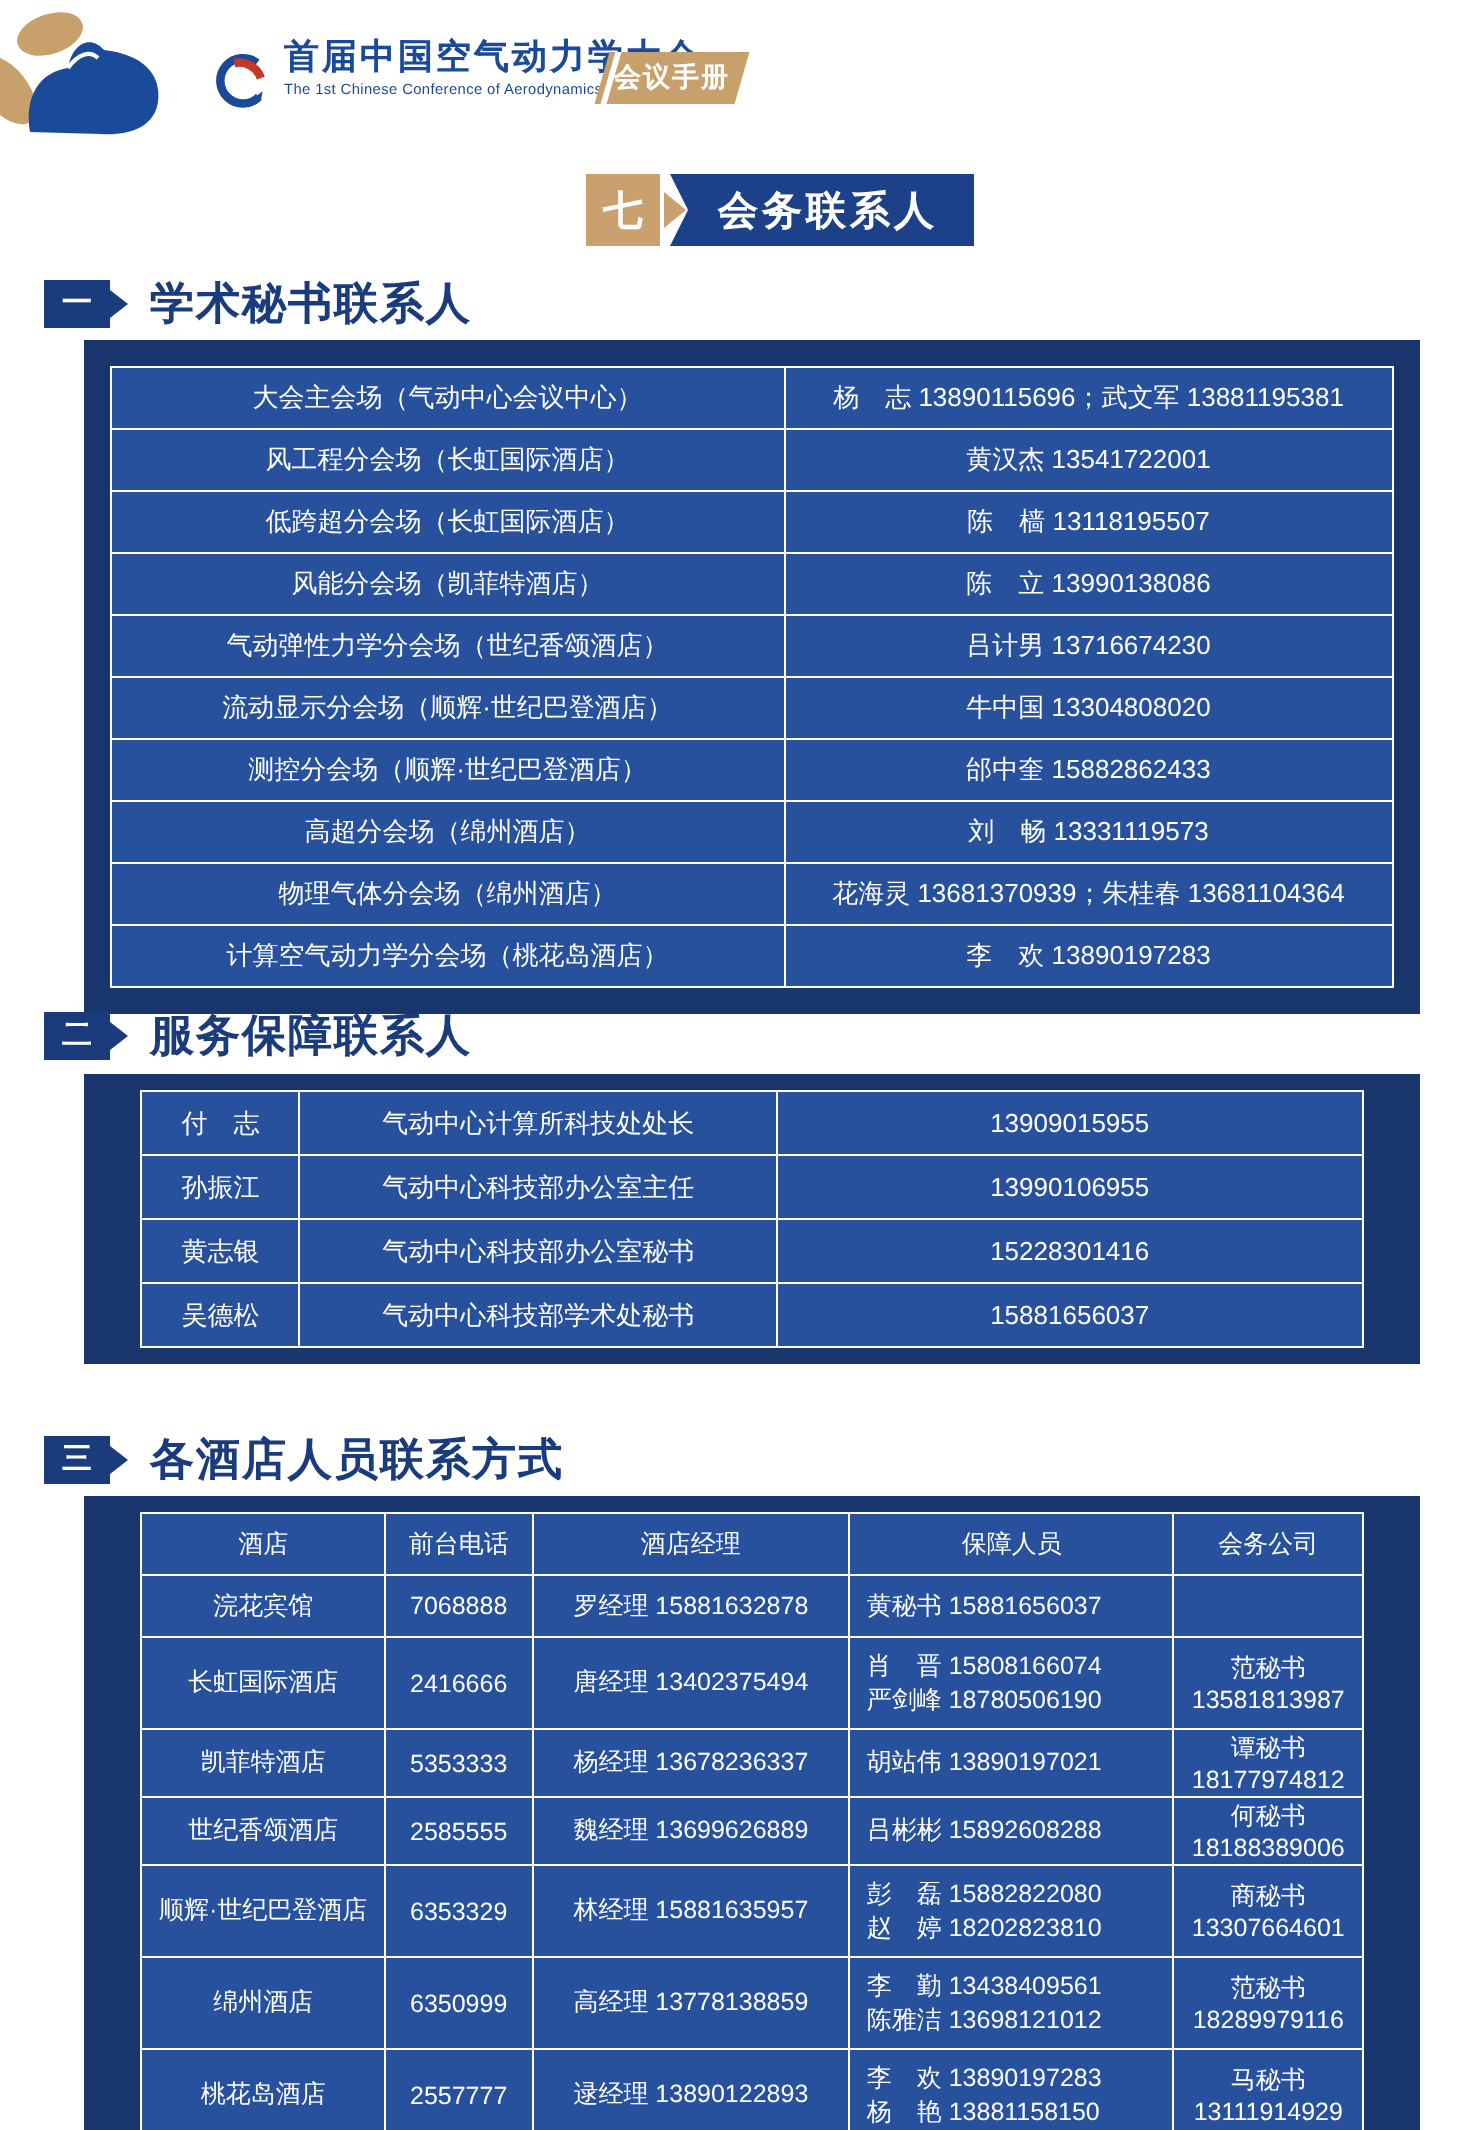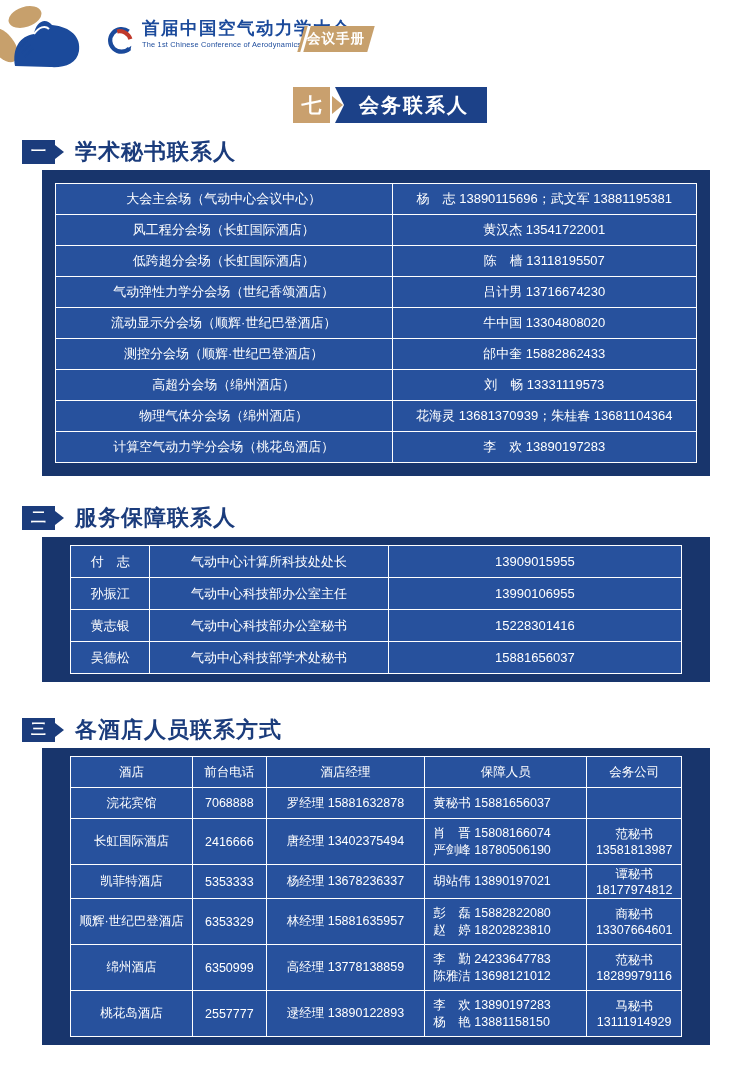--- a/index.html
+++ b/index.html
@@ -109,20 +109,24 @@
       </tr>
       <tr>
         <td>风工程分会场（长虹国际酒店）</td>
         <td>黄汉杰 13541722001</td>
       </tr>
       <tr>
         <td>低跨超分会场（长虹国际酒店）</td>
         <td>陈　樯 13118195507</td>
       </tr>
       <tr>
+        <td>风能分会场（凯菲特酒店）</td>
+        <td>陈　立 13990138086</td>
+      </tr>
+      <tr>
         <td>气动弹性力学分会场（世纪香颂酒店）</td>
         <td>吕计男 13716674230</td>
       </tr>
       <tr>
         <td>流动显示分会场（顺辉·世纪巴登酒店）</td>
         <td>牛中国 13304808020</td>
       </tr>
       <tr>
         <td>测控分会场（顺辉·世纪巴登酒店）</td>
         <td>邰中奎 15882862433</td>
@@ -229,36 +233,46 @@
       <tr class="single">
         <td>凯菲特酒店</td>
         <td>5353333</td>
         <td>杨经理 13678236337</td>
         <td class="support">
           <div>胡站伟 13890197021</div>
           <div></div>
         </td>
         <td>谭秘书 18177974812</td>
       </tr>
+      <tr class="single">
+        <td>世纪香颂酒店</td>
+        <td>2585555</td>
+        <td>魏经理 13699626889</td>
+        <td class="support">
+          <div>吕彬彬 15892608288</div>
+          <div></div>
+        </td>
+        <td>何秘书 18188389006</td>
+      </tr>
       <tr class="double">
         <td>顺辉·世纪巴登酒店</td>
         <td>6353329</td>
         <td>林经理 15881635957</td>
         <td class="support">
           <div>彭　磊 15882822080</div>
           <div>赵　婷 18202823810</div>
         </td>
         <td>商秘书 13307664601</td>
       </tr>
       <tr class="double">
         <td>绵州酒店</td>
         <td>6350999</td>
         <td>高经理 13778138859</td>
         <td class="support">
-          <div>李　勤 24233647783</div>
+          <div>李　勤 13438409561</div>
           <div>陈雅洁 13698121012</div>
         </td>
         <td>范秘书 18289979116</td>
       </tr>
       <tr class="double">
         <td>桃花岛酒店</td>
         <td>2557777</td>
         <td>逯经理 13890122893</td>
         <td class="support">
           <div>李　欢 13890197283</div>

